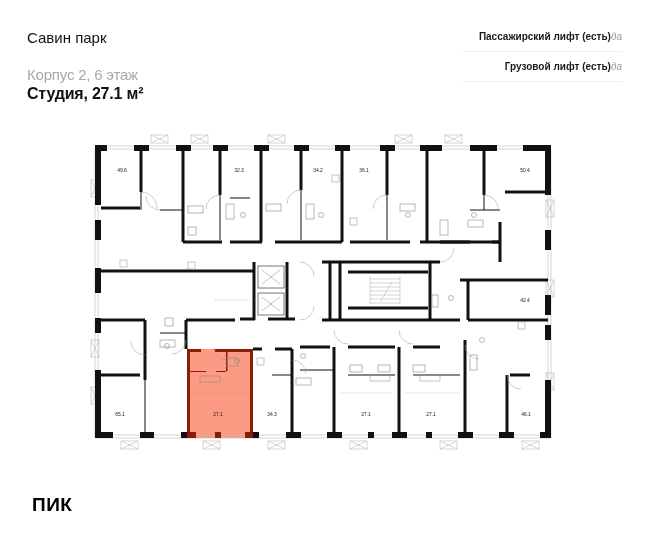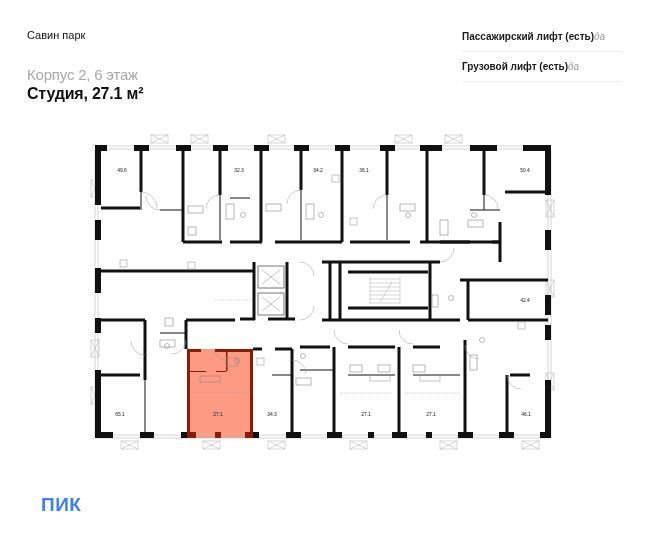--- a/index.html
+++ b/index.html
@@ -1,25 +1,25 @@
 <!DOCTYPE html>
 <html><head>
 <meta charset="utf-8">
 <style>
   * { box-sizing: border-box; margin: 0; padding: 0; }
   html, body { width: 648px; height: 540px; background: #ffffff; overflow: hidden; }
   body { position: relative; font-family: "Liberation Sans", "DejaVu Sans", sans-serif; color: #111; }
-  .project { position: absolute; left: 27px; top: 29px; font-size: 11px; color: #111; }
+  .project { position: absolute; left: 27px; top: 29px; font-size: 15px; color: #111; }
   .title { position: absolute; left: 27px; top: 47px; font-size: 16px; font-weight: bold; color: #111; letter-spacing: -0.2px; margin-top: 38px; }
   .subtitle { position: absolute; left: 27px; top: 66px; font-size: 15px; color: #a8a8a8; letter-spacing: -0.2px; }
   .features { position: absolute; left: 462px; top: 22px; width: 160px; }
-  .feature-row { display: flex; justify-content: flex-start; align-items: center; height: 30px; border-bottom: 1px solid #efefef; font-size: 10px; }
+  .feature-row { display: flex; justify-content: flex-end; align-items: center; height: 30px; border-bottom: 1px solid #efefef; font-size: 10px; }
   .feature-label { font-weight: bold; color: #1a1a1a; }
   .feature-value { color: #999; font-style: italic; }
-  .logo { position: absolute; left: 41px; top: 494px; font-size: 19px; font-weight: bold; color: #3b82f6; letter-spacing: 0.5px; }
+  .logo { position: absolute; left: 32px; top: 494px; font-size: 19px; font-weight: bold; color: #000000; letter-spacing: 0.5px; }
   .plan { position: absolute; left: 0; top: 0; width: 648px; height: 540px; }
   .unit-label { font-family: "Liberation Sans", sans-serif; font-size: 5px; fill: #222; }
 </style>
 </head>
 <body>
 
 <div class="project">Савин парк</div>
 <div class="title">Студия, 27.1 м²</div>
 <div class="subtitle">Корпус 2, 6 этаж</div>
 

